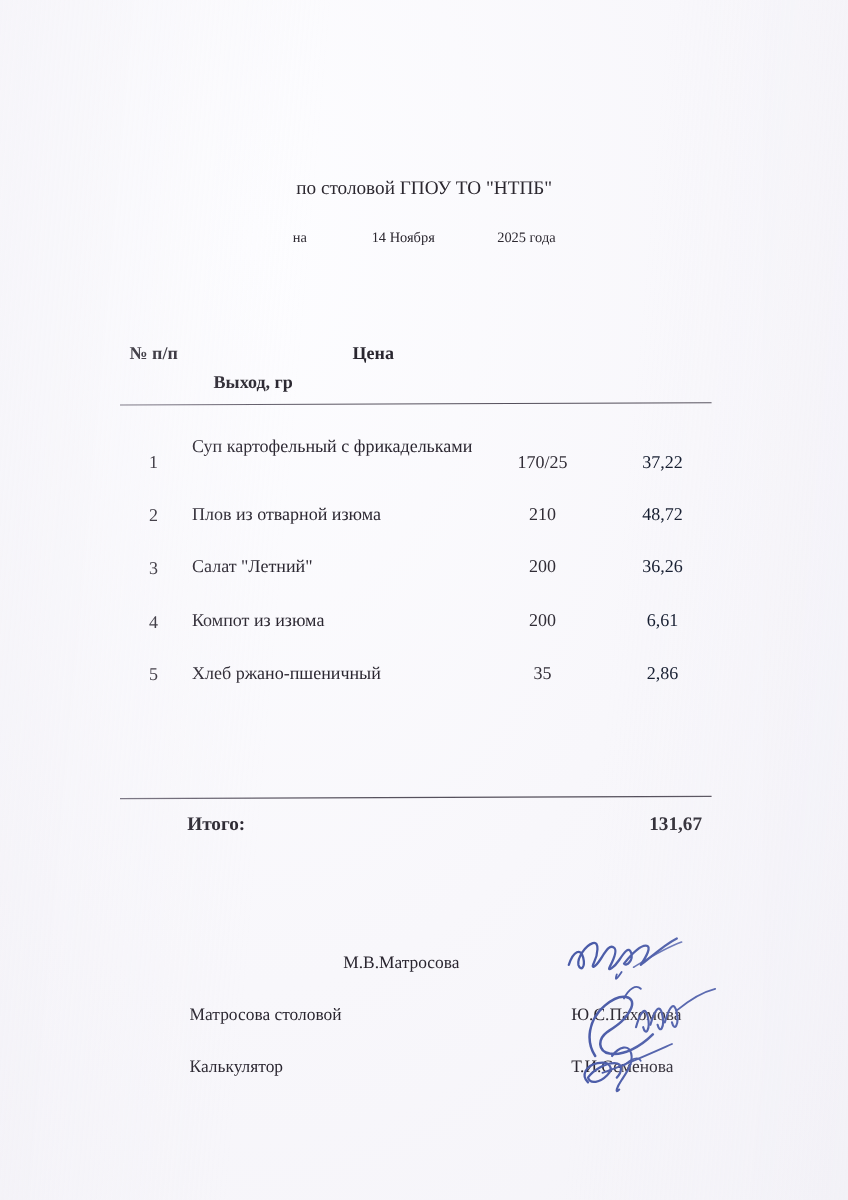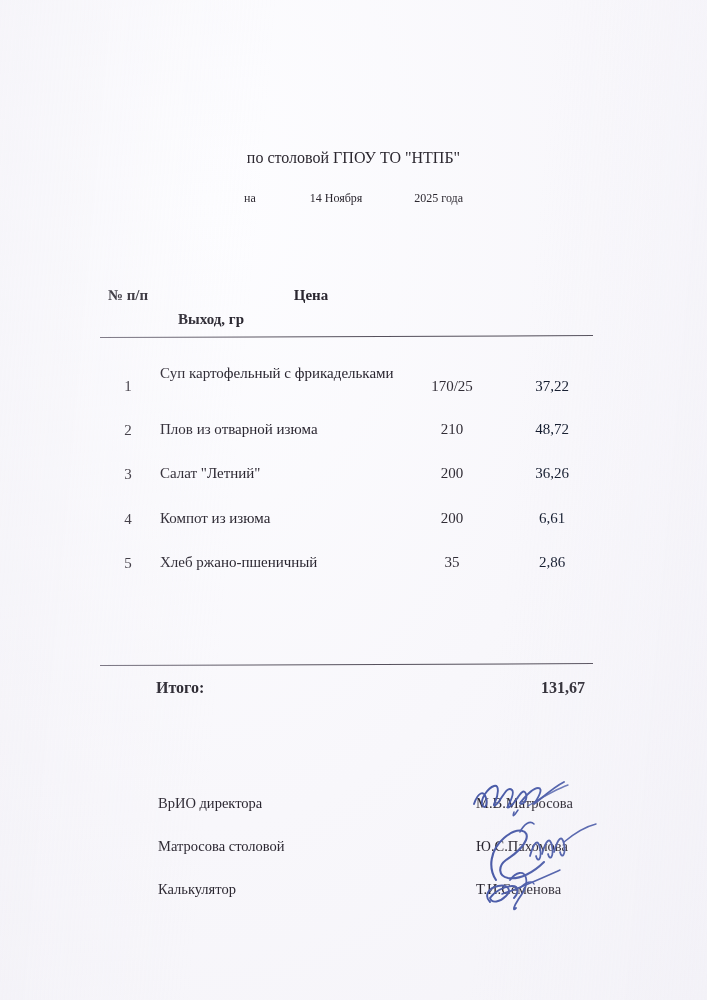--- a/index.html
+++ b/index.html
@@ -238,21 +238,20 @@
     <div class="rule rule-total"></div>
     <div class="total-row">
       <div class="total-label">Итого:</div>
       <div class="total-value">131,67</div>
     </div>
   </div>
 
   <div class="signatures">
 
     <div class="sig-row">
-      <div class="sig-role">ВрИО директора</div>
       <div class="sig-gap"></div>
       <div class="sig-name">М.В.Матросова</div>
     </div>
 
     <div class="sig-row">
       <div class="sig-role">Матросова столовой</div>
       <div class="sig-gap"></div>
       <div class="sig-name">Ю.С.Пахомова</div>
     </div>
 

